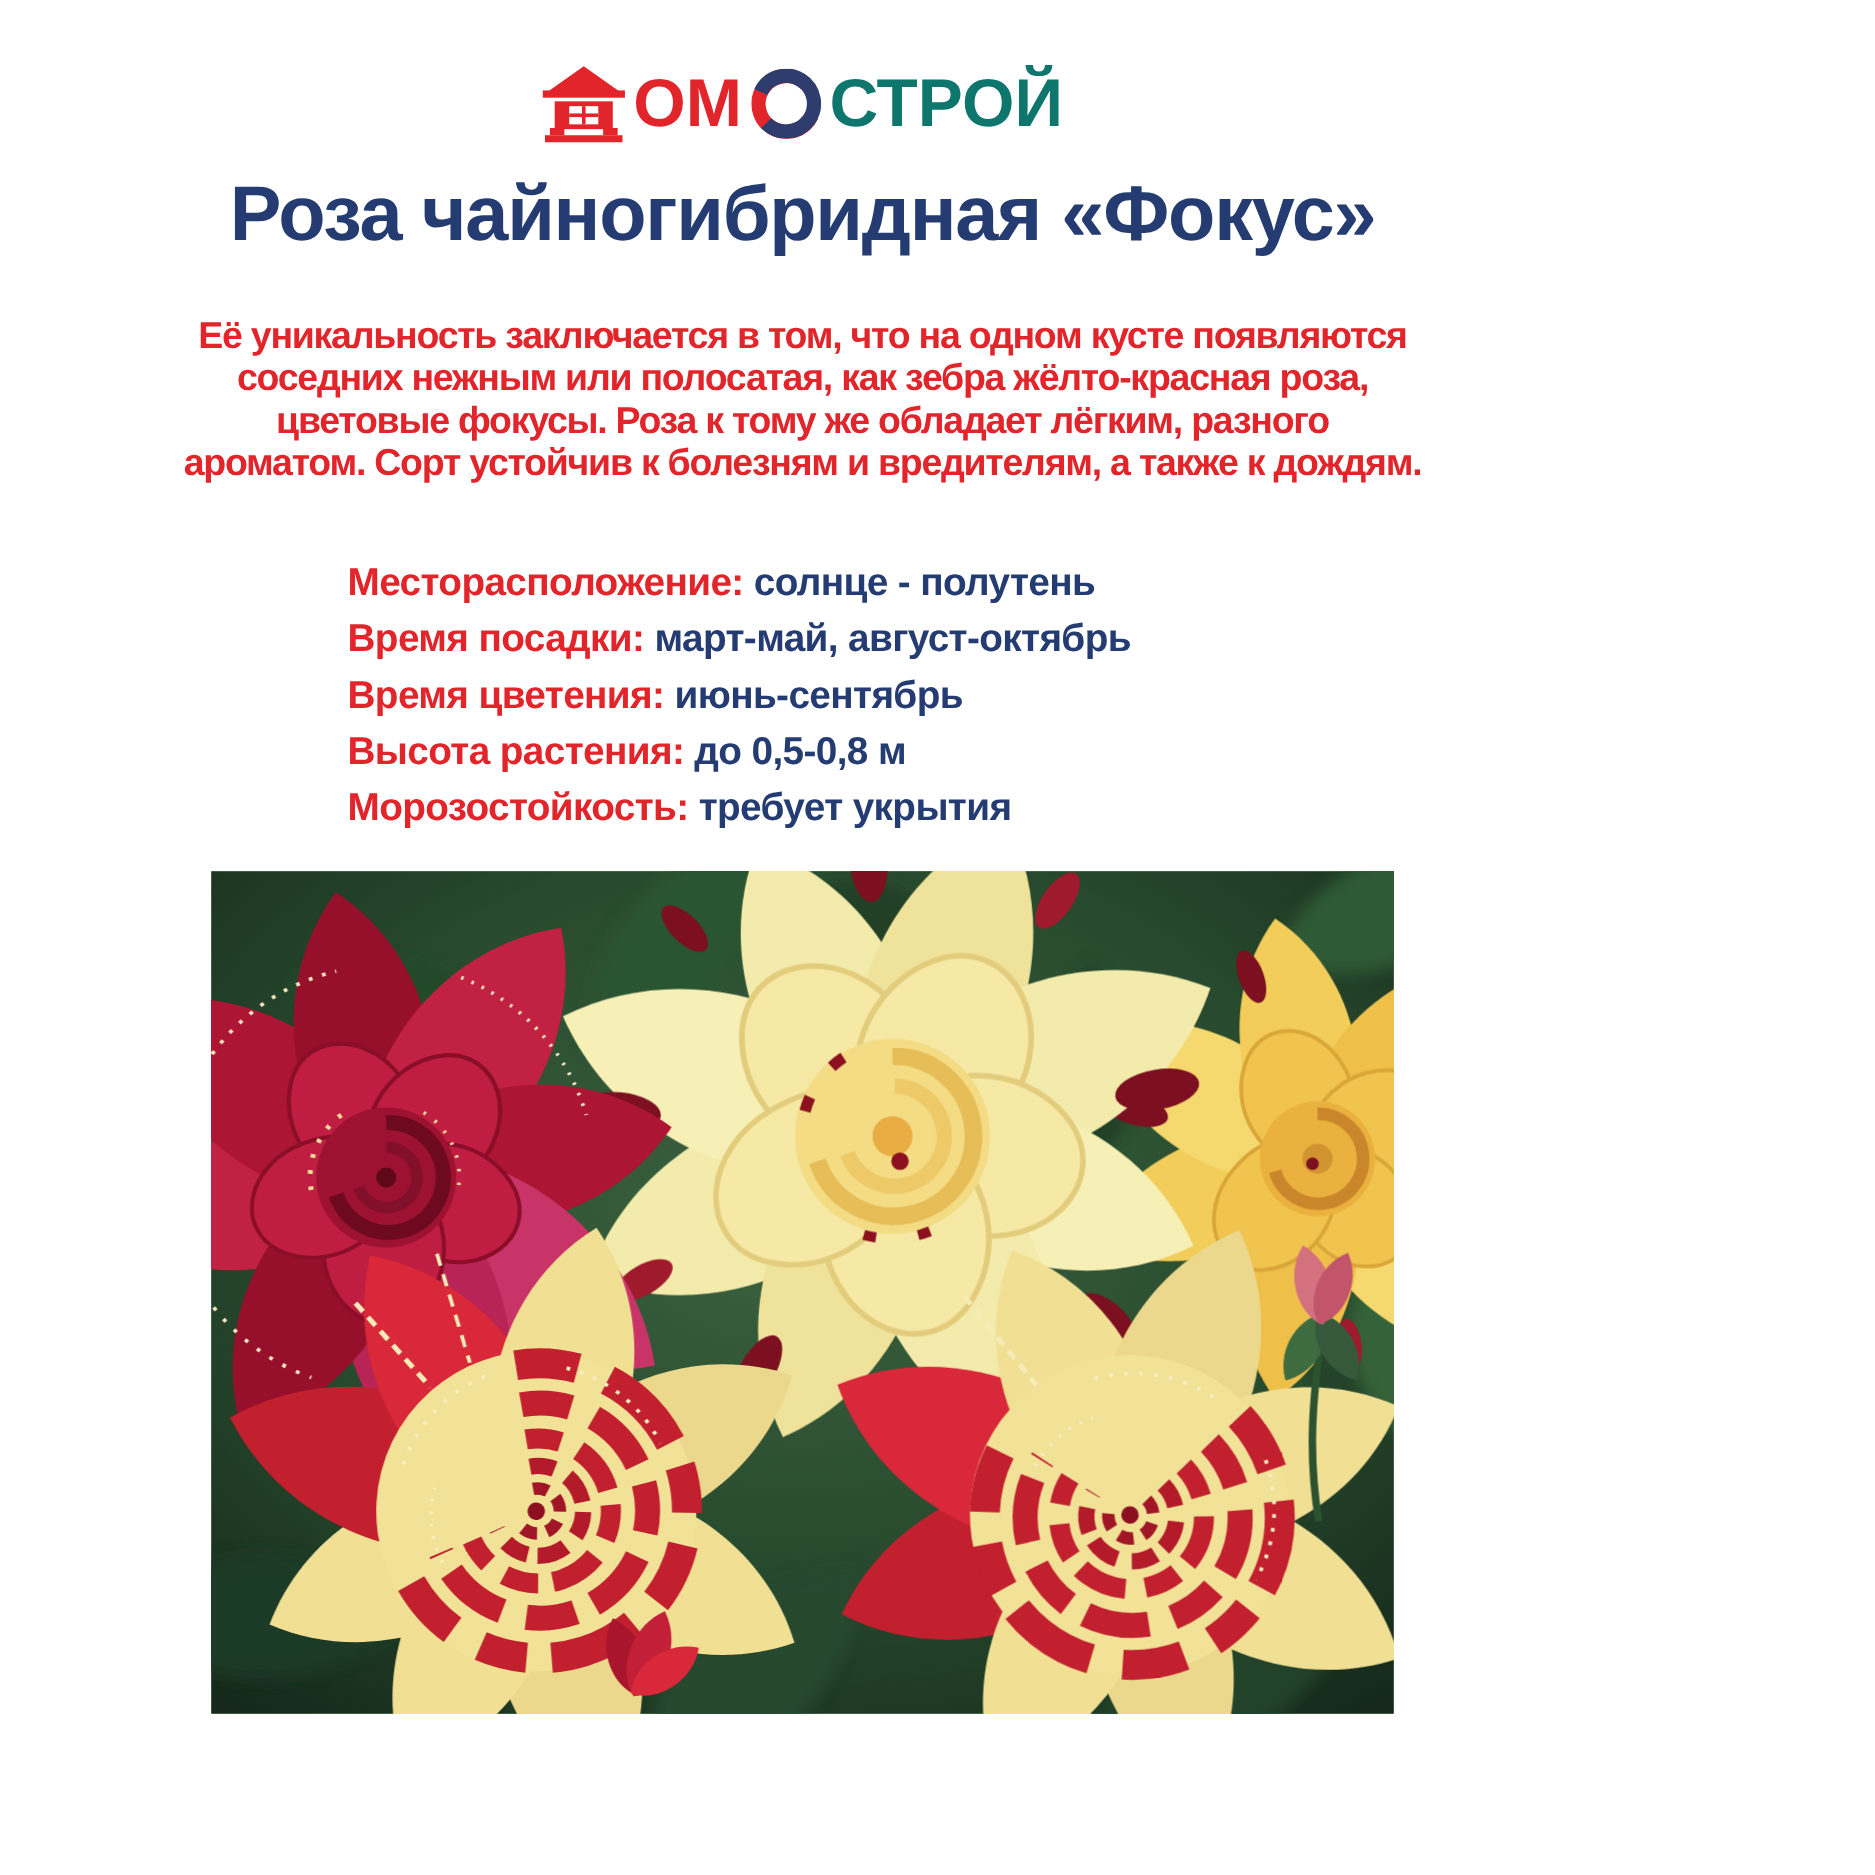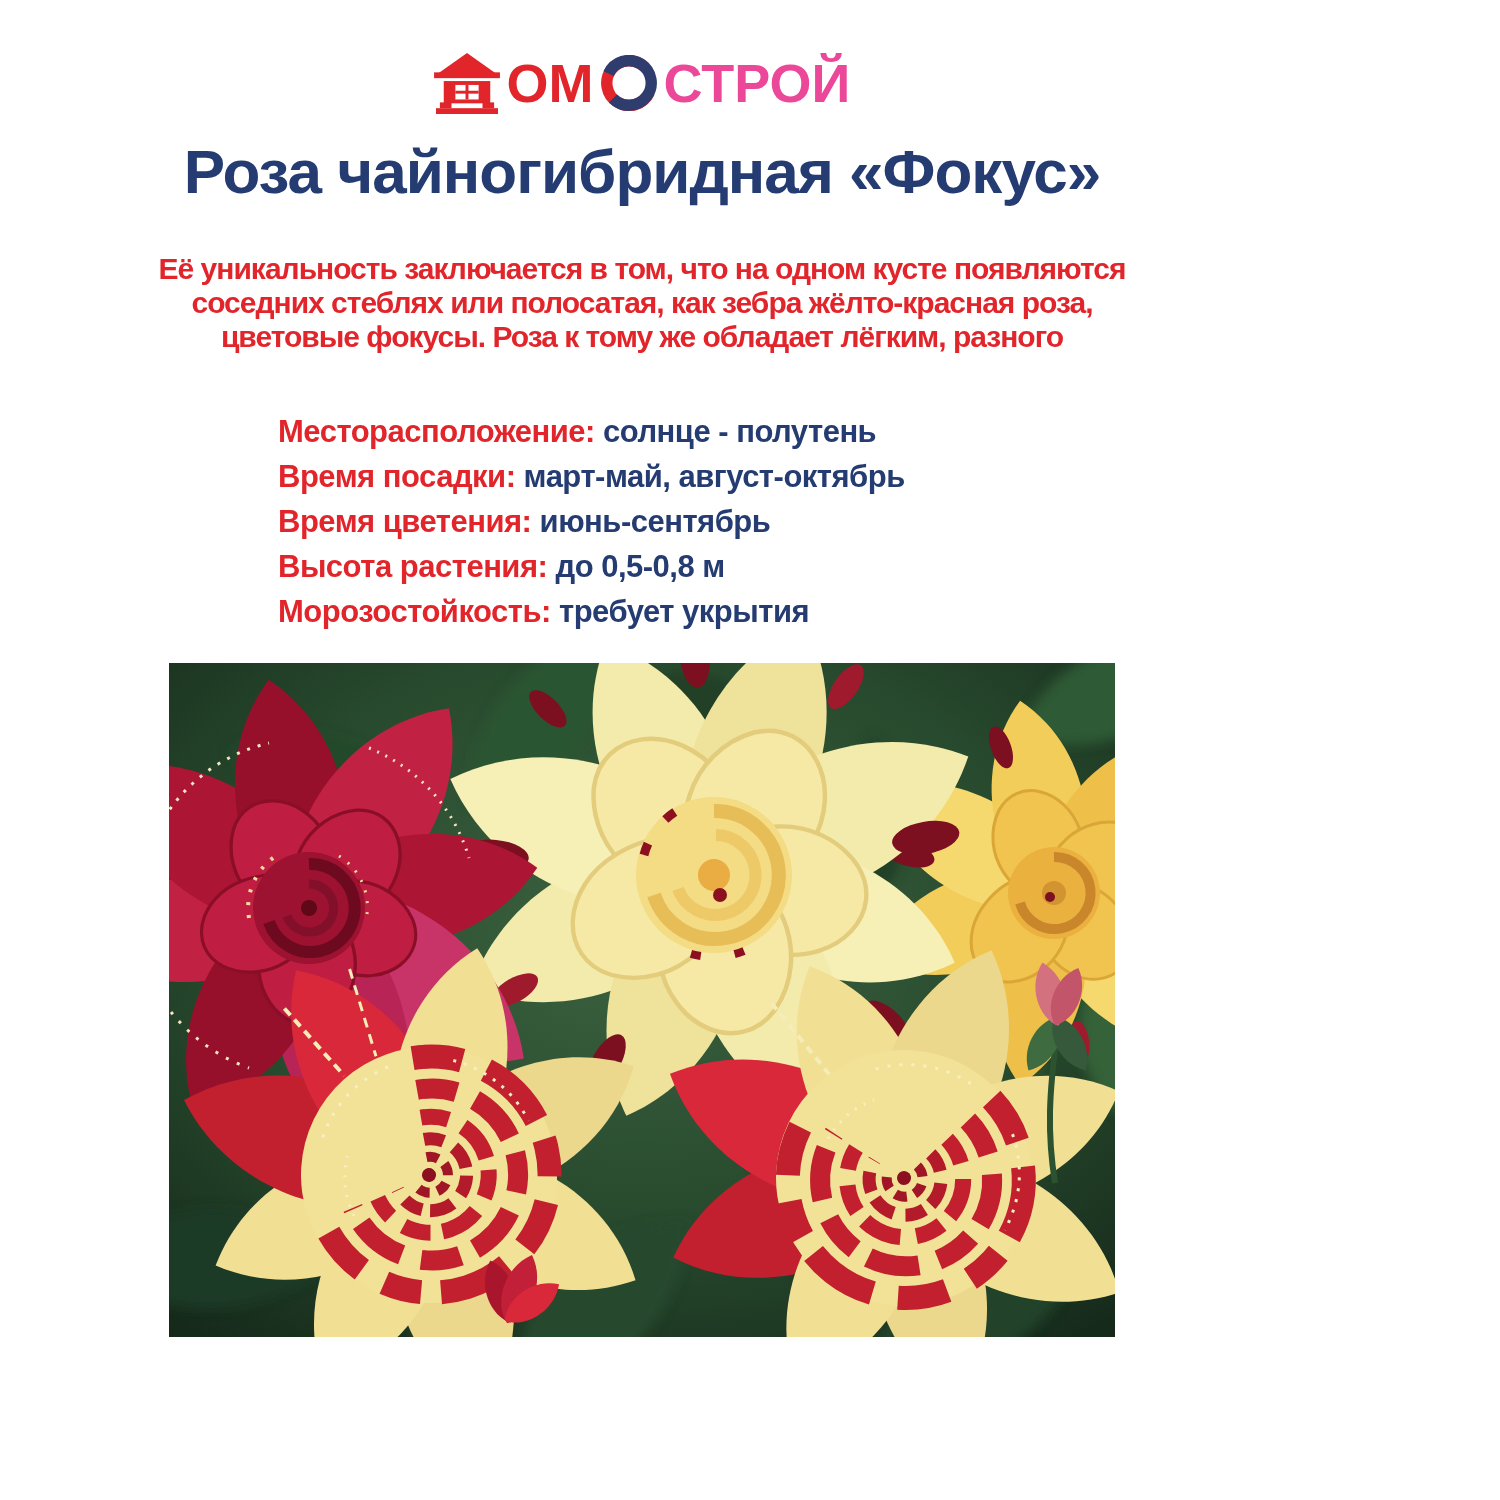--- a/index.html
+++ b/index.html
@@ -8,21 +8,21 @@
     font-family:"Liberation Sans","DejaVu Sans",sans-serif;
     -webkit-font-smoothing:antialiased;
   }
   .page{width:1284px;height:1500px;position:relative;}
 
   
   .logo{display:flex;align-items:center;justify-content:center;gap:7px;padding-top:52px;}
   .logo svg{display:block;}
   .logo-text{font-weight:bold;font-size:54px;letter-spacing:0px;line-height:1;}
   .logo-text.red{color:#e1252b;}
-  .logo-text.navy{color:#ec4899;}
+  .logo-text.navy{color:#0f766e;}
 
   
   .title{
     margin-top:24px;text-align:center;color:#243c72;font-weight:bold;
     font-size:62px;letter-spacing:-1px;line-height:1.1;
   }
 
   
   .description{
     margin:46px auto 0;width:1100px;text-align:center;color:#e1252b;
@@ -71,22 +71,23 @@
         <path d="M -12,22.5 A 25.5,25.5 0 1,0 -25.5,-3" fill="none" stroke="#2e3d6e" stroke-width="13"></path>
       </g>
     </svg>
     <span class="logo-text navy">СТРОЙ</span>
   </div>
 
   <div class="title">Роза чайногибридная «Фокус»</div>
 
   <div class="description">
     <div>Её уникальность заключается в том, что на одном кусте появляются</div>
-    <div>соседних стеблях или полосатая, как зебра жёлто-красная роза,</div>
+    <div>соседних нежным или полосатая, как зебра жёлто-красная роза,</div>
     <div>цветовые фокусы. Роза к тому же обладает лёгким, разного</div>
+    <div>ароматом. Сорт устойчив к болезням и вредителям, а также к дождям.</div>
   </div>
 
   <div class="specs">
     <div class="spec-row">
       <span class="spec-label">Месторасположение:</span>
       <span class="spec-value">солнце - полутень</span>
     </div>
     <div class="spec-row">
       <span class="spec-label">Время посадки:</span>
       <span class="spec-value">март-май, август-октябрь</span>

